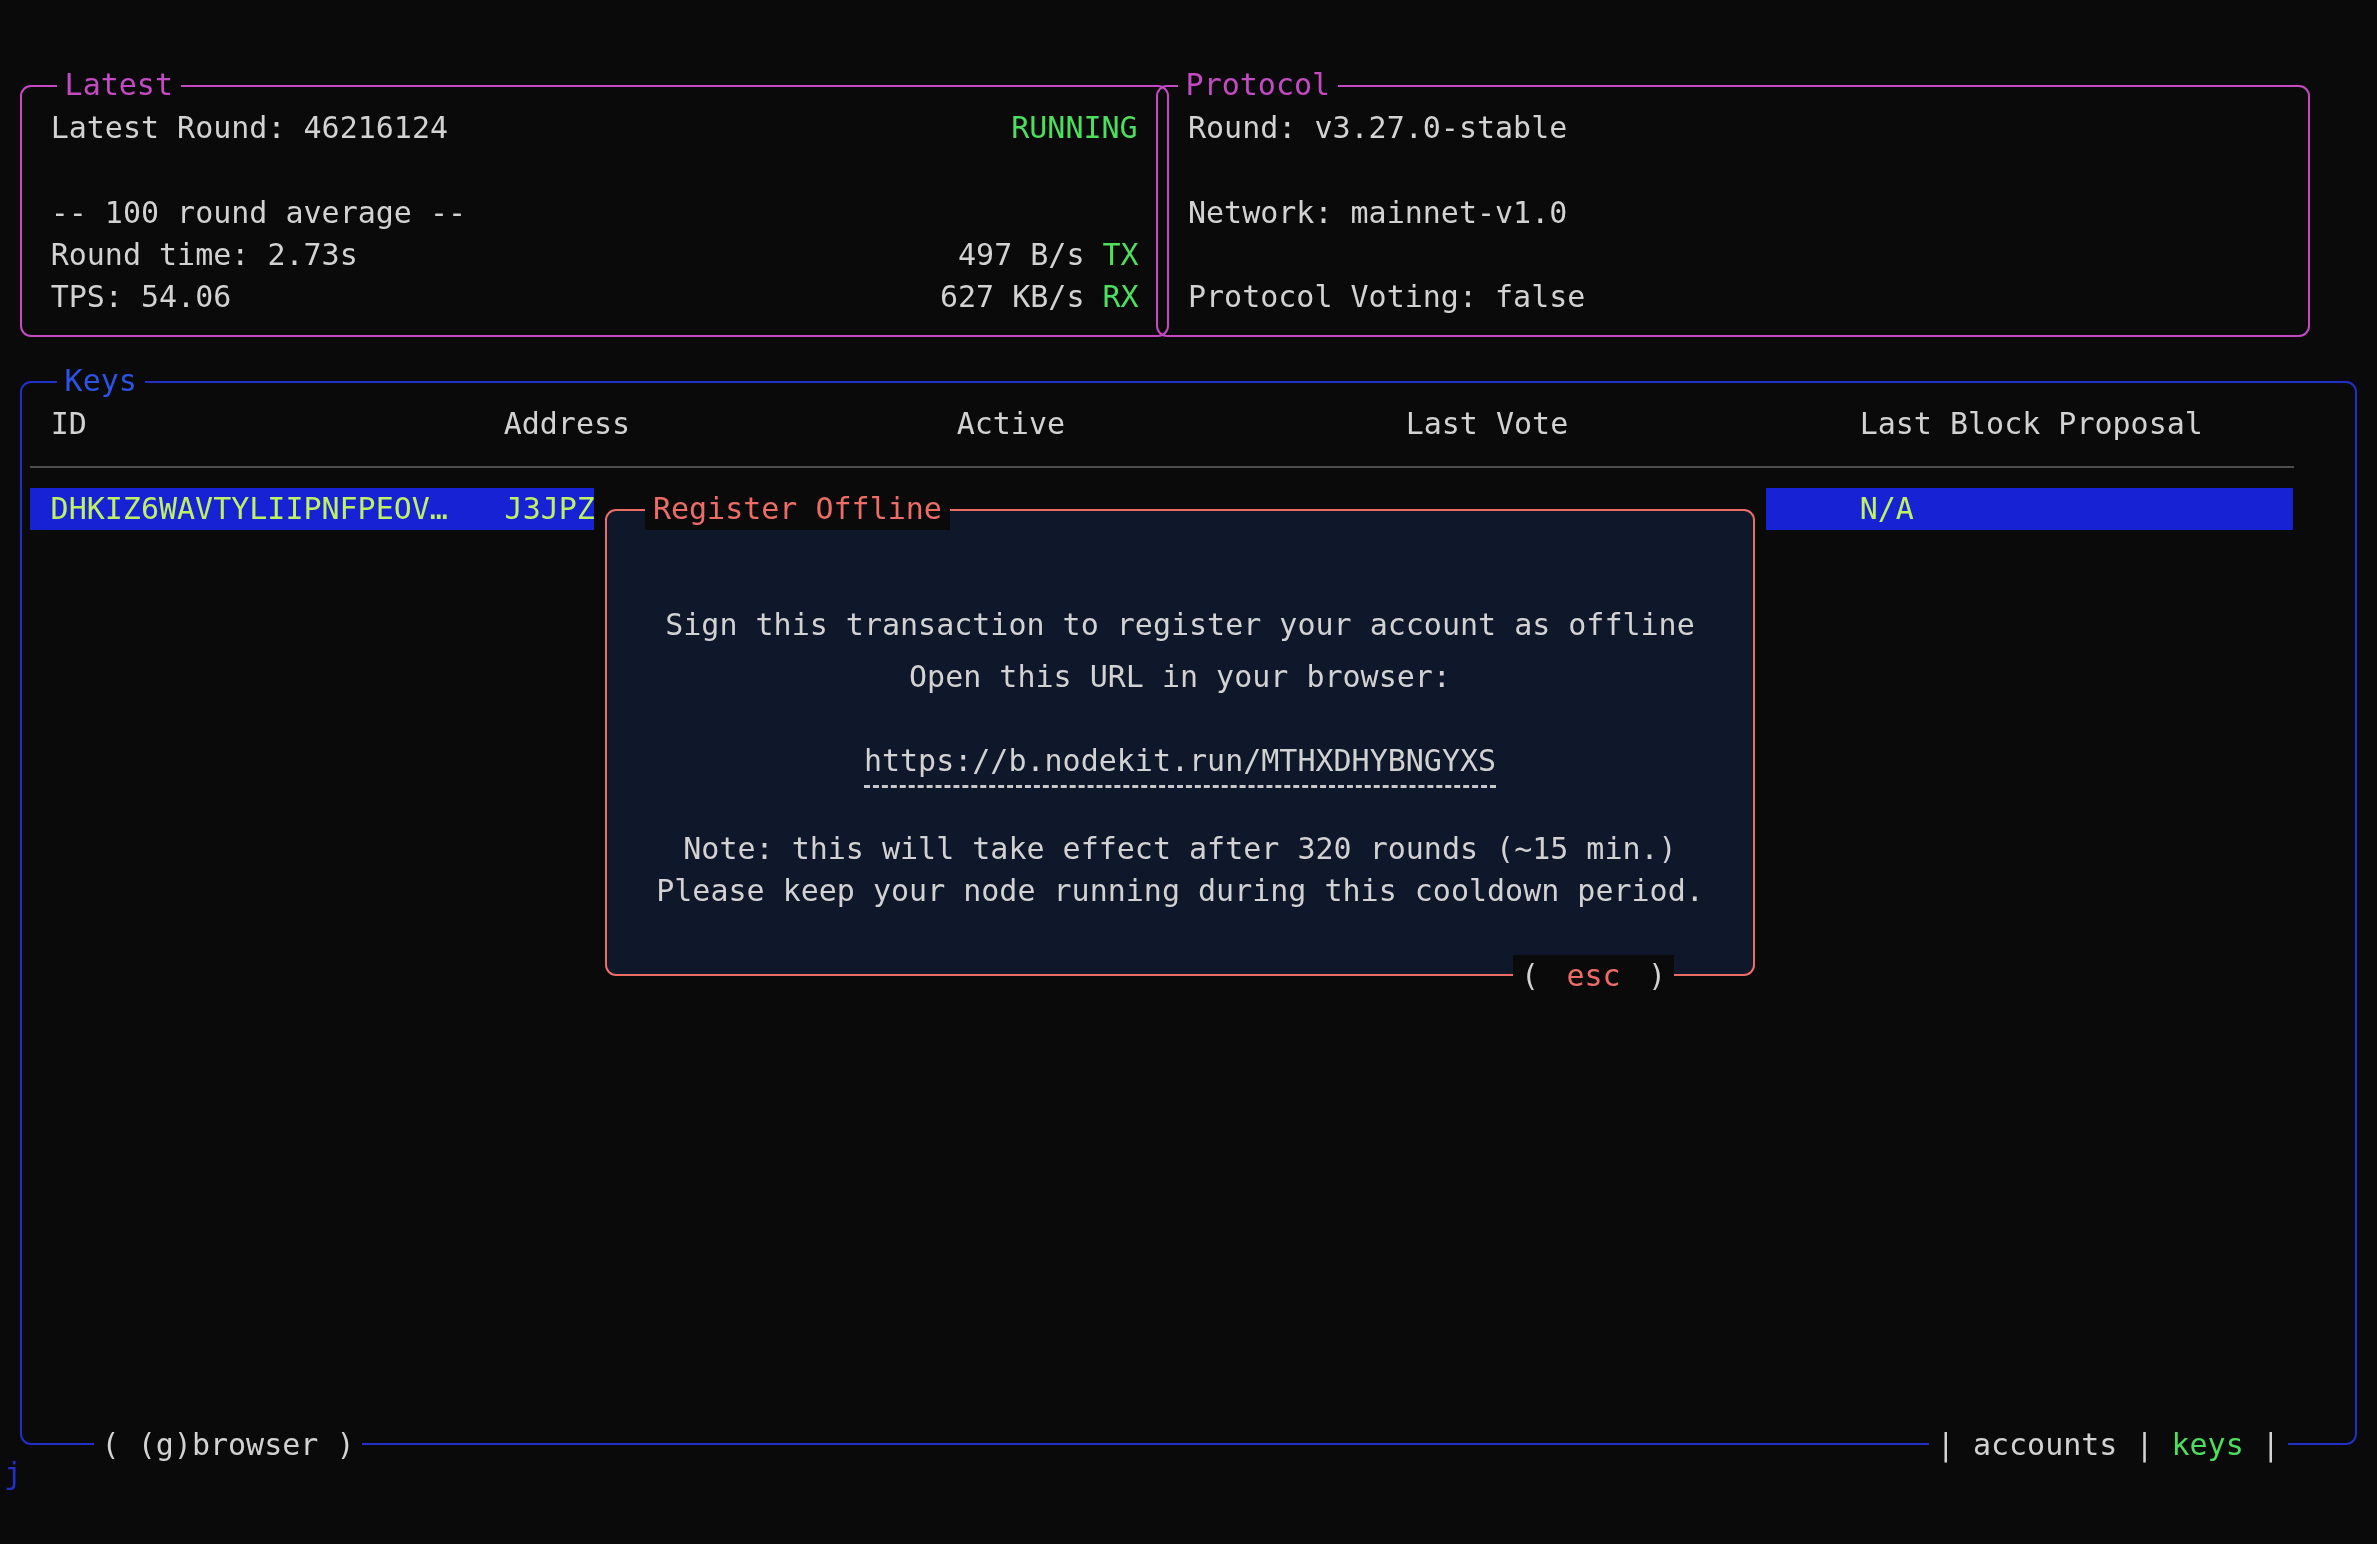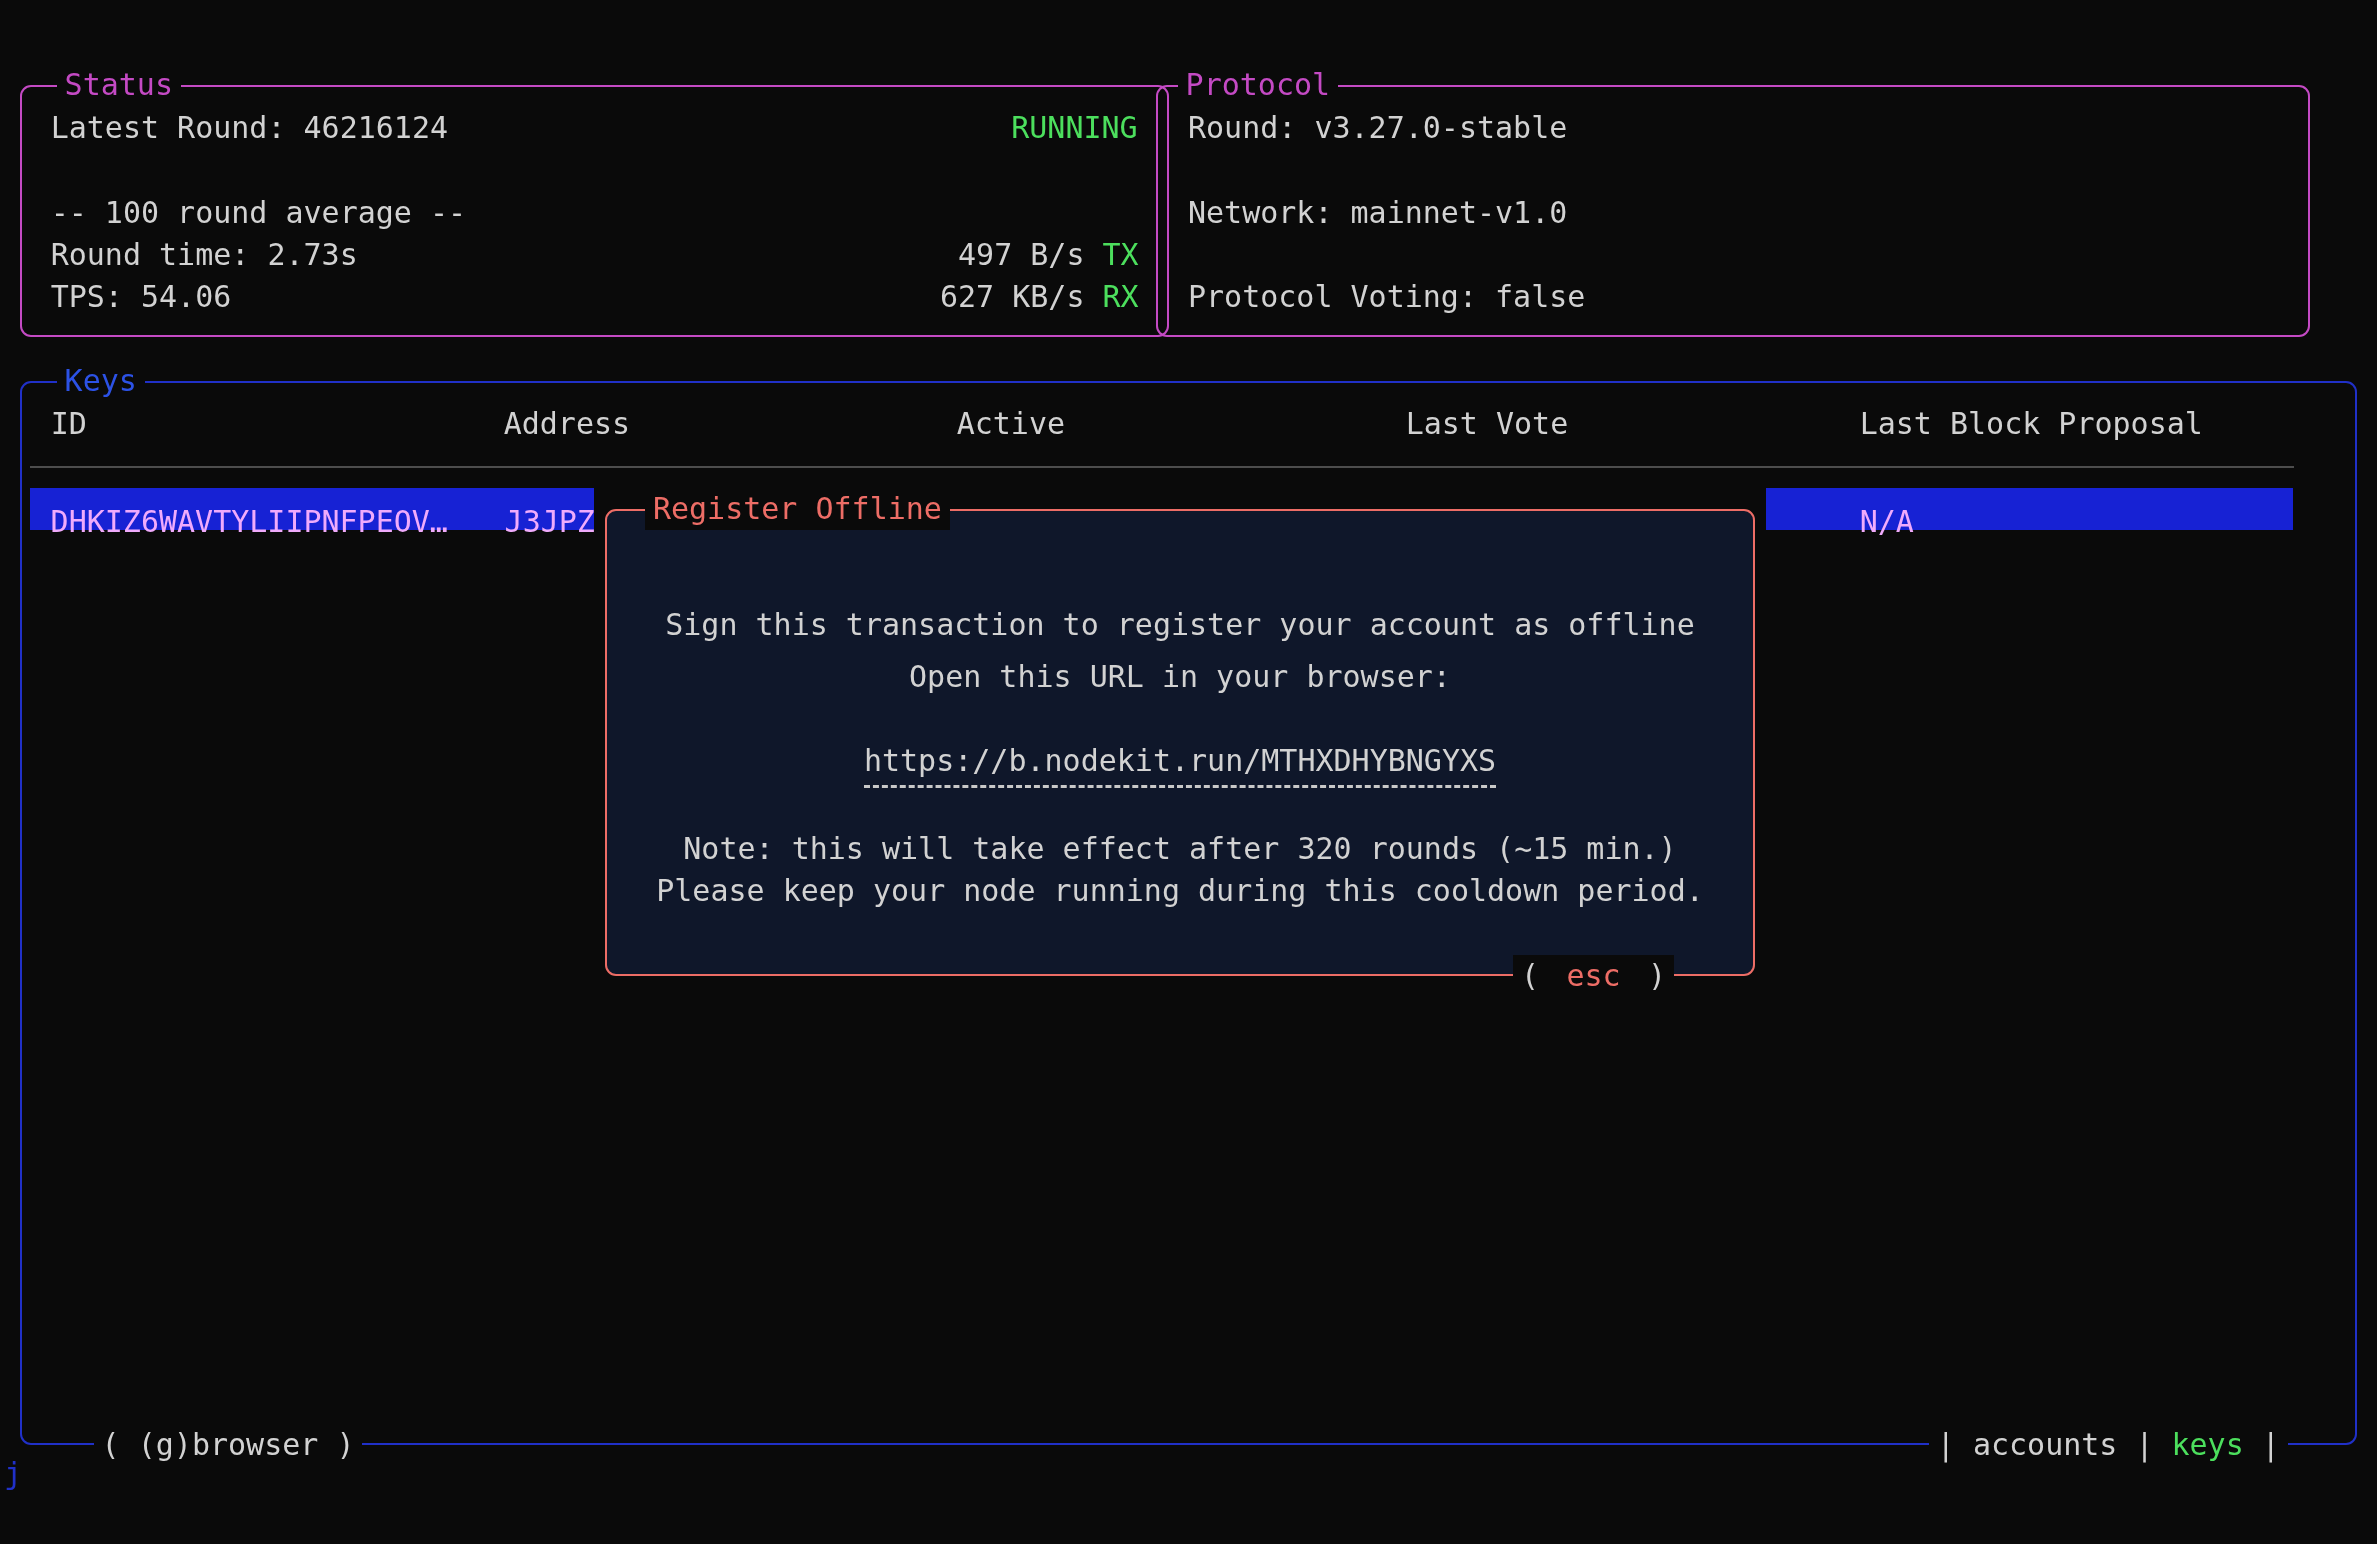--- a/index.html
+++ b/index.html
@@ -13,35 +13,35 @@
   .box-title{position:absolute;top:-23px;padding:0 7.9px;background:#0a0a0a;line-height:42px;}
   .line{position:absolute;line-height:42px;}
   .magenta{color:#c44ac4;border-color:#c44ac4;}
   .blue{color:#2c52e6;}
   .blueborder{border-color:#2030c8;}
   .green{color:#4cdf5d;}
   .salmon{color:#ed6d66;border-color:#ed6d66;}
   .grey{color:#d2d2d2;}
   .divider{position:absolute;height:2.4px;background:#4d4d4d;}
   .hl{position:absolute;height:42px;background:#1722d4;}
-  .hl span{position:absolute;top:13px;line-height:42px;color:#f0abfc;}
+  .hl span{position:absolute;top:0;line-height:42px;color:#bef264;}
   .modal{position:absolute;box-sizing:border-box;border:2.4px solid #ed6d66;border-radius:11px;background:#0f172a;z-index:10;}
   .modal .center{position:absolute;left:0;right:0;text-align:center;line-height:42px;}
   .url{display:inline-block;border-bottom:3.1px dashed #c8c8c8;padding-bottom:3.1px;}
   .onborder{position:absolute;background:#0a0a0a;padding:0 7.9px;line-height:42px;z-index:3;}
   .stray{position:absolute;color:#2030c8;line-height:42px;}
 </style>
 </head>
 <body>
 
 <div class="term">
 
   
   <div class="box magenta" style="left:19.7px;top:85px;width:1149px;height:252px;">
-    <span class="box-title magenta" style="left:35px;">Status</span>
+    <span class="box-title magenta" style="left:35px;">Latest</span>
     <span class="line grey" style="left:29px;top:20.4px;">Latest Round: 46216124</span>
     <span class="line green" style="right:29px;top:20.4px;">RUNNING</span>
     <span class="line grey" style="left:29px;top:105px;">-- 100 round average --</span>
     <span class="line grey" style="left:29px;top:147px;">Round time: 2.73s</span>
     <span class="line" style="right:28px;top:147px;"><span class="grey">497 B/s </span><span class="green">TX</span></span>
     <span class="line grey" style="left:29px;top:189px;">TPS: 54.06</span>
     <span class="line" style="right:28px;top:189px;text-align:center;"><span class="grey">627 KB/s </span><span class="green">RX</span></span>
   </div>
 
   

